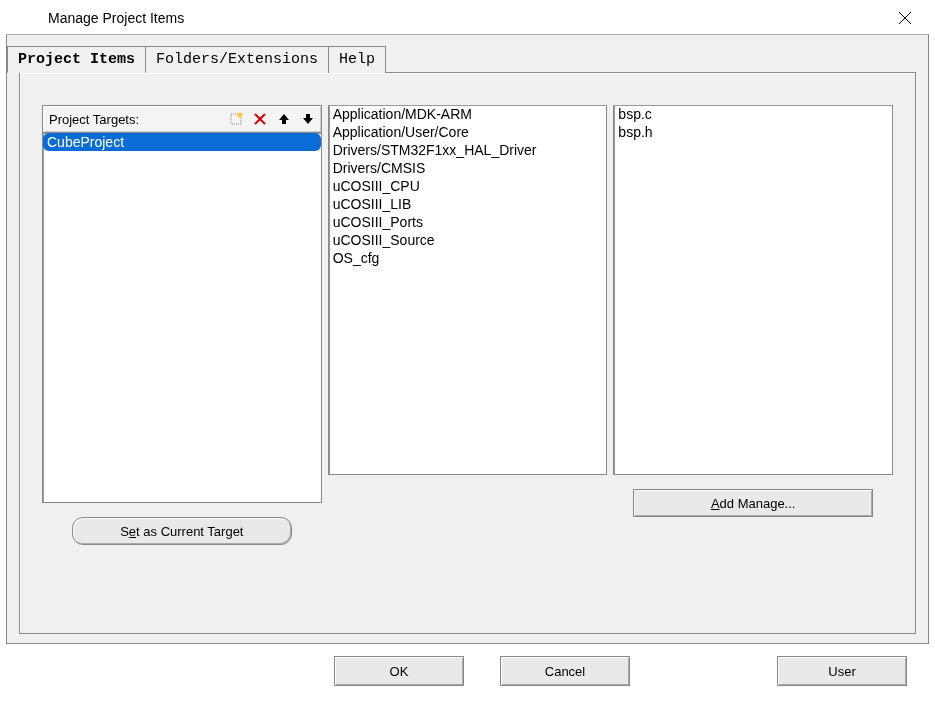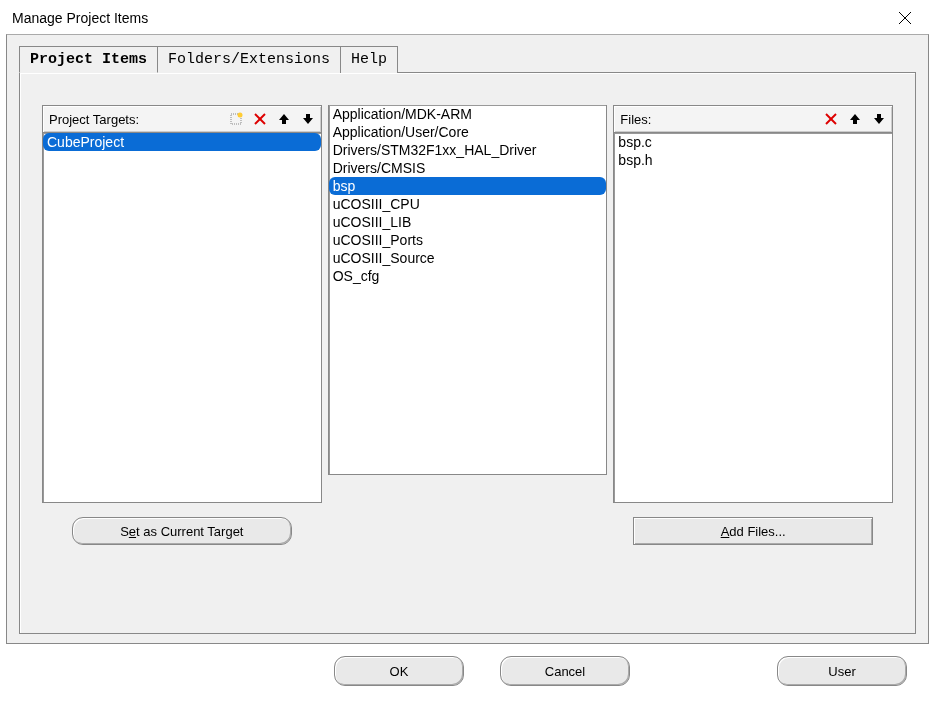--- a/index.html
+++ b/index.html
@@ -11,20 +11,21 @@
       height: 701px;
       position: relative;
     }
     .titlebar {
       display: flex;
       justify-content: space-between;
       align-items: center;
       padding: 6px 10px 4px 12px;
       height: 34px;
       background: #fff;
+      margin-left: 36px;
     }
     .titlebar .title {
       font-size: 14px;
       color: #000;
     }
     .close-btn {
       width: 40px;
       height: 28px;
       display: flex;
       align-items: center;
@@ -37,21 +38,21 @@
       margin: 0 6px;
       border: 1px solid #888;
       border-top-color: #aaa;
       background: #f0f0f0;
       height: 610px;
       position: relative;
     }
 
     .tabs {
       display: flex;
-      margin: 10px 0 0 12px;
+      margin: 10px 0 0 0;
       position: relative;
       top: 1px;
       z-index: 2;
     }
     .tab {
       font-family: "Courier New", monospace;
       font-size: 15px;
       padding: 4px 10px;
       border: 1px solid #888;
       border-bottom: none;
@@ -164,21 +165,21 @@
       position: absolute;
       bottom: 8px;
       left: 6px;
       right: 6px;
       display: flex;
       align-items: center;
       height: 44px;
     }
     .bottom-bar .spacer-left { width: 328px; }
     .bottom-bar .main-btns { display: flex; gap: 36px; }
-    .bottom-bar .winbtn { min-width: 130px; height: 30px; border-radius: 11px; }
+    .bottom-bar .winbtn { min-width: 130px; height: 30px; }
     .bottom-bar .help-wrap { margin-left: auto; margin-right: 22px; }
   </style>
 </head>
 <body>
 
 <div class="titlebar">
   <span class="title">Manage Project Items</span>
   <div class="close-btn">
     <svg width="14" height="14" viewBox="0 0 14 14">
       <line x1="1" y1="1" x2="13" y2="13" stroke="#000" stroke-width="1"></line>
@@ -236,59 +237,37 @@
           </button>
         </div>
       </div>
 
       <div class="col groups">
         <div class="listbox" id="list-groups">
             <div class="item">Application/MDK-ARM</div>
             <div class="item">Application/User/Core</div>
             <div class="item">Drivers/STM32F1xx_HAL_Driver</div>
             <div class="item">Drivers/CMSIS</div>
-            <div class="item selected">bsp</div>
             <div class="item">uCOSIII_CPU</div>
             <div class="item">uCOSIII_LIB</div>
             <div class="item">uCOSIII_Ports</div>
             <div class="item">uCOSIII_Source</div>
             <div class="item">OS_cfg</div>
           </div>
         <div class="below-btn-row empty"></div>
       </div>
 
       <div class="col files">
-        <div class="col-header">
-          <span class="label">Files:</span>
-          <div class="btns">
-            <div class="hdr-btn">
-              <svg width="16" height="16" viewBox="0 0 16 16">
-                <line x1="3" y1="3" x2="13" y2="13" stroke="#d00" stroke-width="2"></line>
-                <line x1="13" y1="3" x2="3" y2="13" stroke="#d00" stroke-width="2"></line>
-              </svg>
-            </div>
-            <div class="hdr-btn">
-              <svg width="16" height="16" viewBox="0 0 16 16">
-                <path d="M8 3 L13 9 L10 9 L10 13 L6 13 L6 9 L3 9 Z" fill="#000"></path>
-              </svg>
-            </div>
-            <div class="hdr-btn">
-              <svg width="16" height="16" viewBox="0 0 16 16">
-                <path d="M8 13 L13 7 L10 7 L10 3 L6 3 L6 7 L3 7 Z" fill="#000"></path>
-              </svg>
-            </div>
-          </div>
-        </div>
         <div class="listbox" id="list-files">
             <div class="item">bsp.c</div>
             <div class="item">bsp.h</div>
           </div>
         <div class="below-btn-row">
           <button class="winbtn" style="min-width: 240px;">
-            <span class="u">A</span><span>dd Files...</span>
+            <span class="u">A</span><span>dd Manage...</span>
           </button>
         </div>
       </div>
 
     </div>
 
   </div>
 </div>
 
 <div class="bottom-bar">

